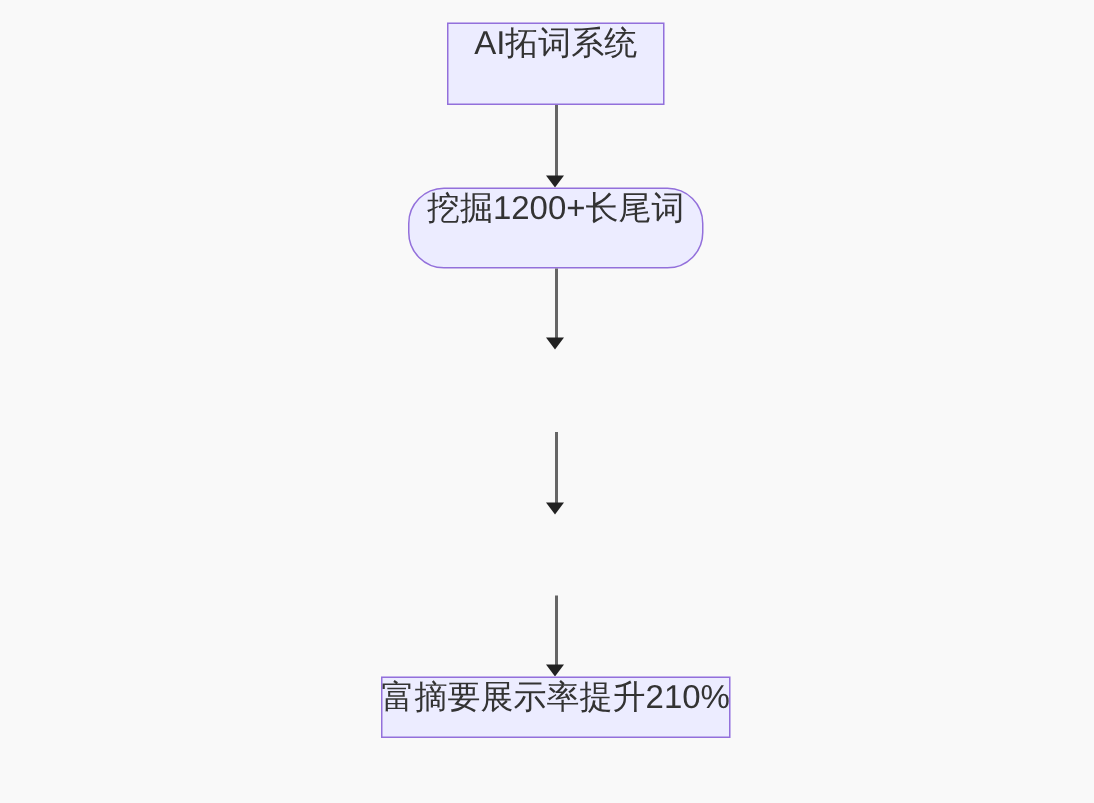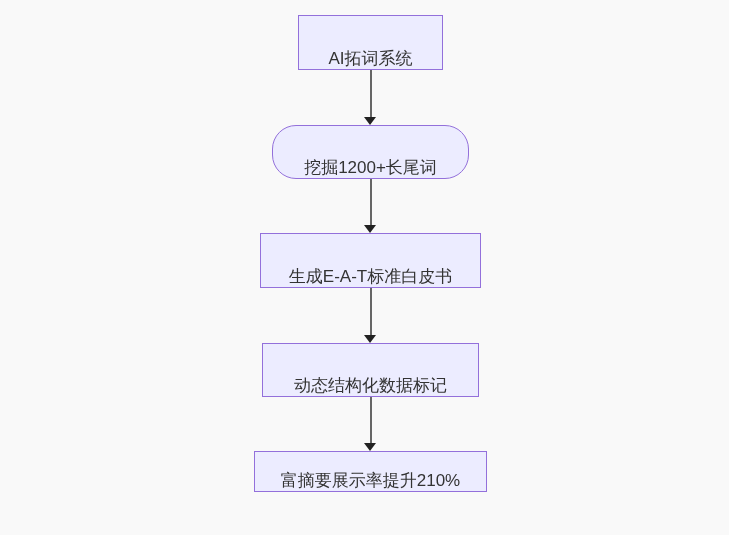--- a/index.html
+++ b/index.html
@@ -18,23 +18,23 @@
     width: 729px;
     height: 535px;
   }
   .node {
     position: absolute;
     box-sizing: border-box;
     background: var(--node-fill, #ececff);
     border: 1.5px solid var(--node-border, #9370db);
     color: var(--text-color, #333333);
     display: flex;
-    align-items: flex-end;
+    align-items: flex-start;
     justify-content: center;
-    font-size: 17px;
+    font-size: 22px;
     line-height: 1.2;
     white-space: nowrap;
     text-align: center;
   }
   .n1 { left: 298px; top: 15px;  width: 145px; height: 55px; }
   .n2 { left: 272px; top: 125px; width: 197px; height: 54px; border-radius: 24px; }
   .n3 { left: 260px; top: 233px; width: 221px; height: 55px; }
   .n4 { left: 262px; top: 343px; width: 217px; height: 54px; }
   .n5 { left: 254px; top: 451px; width: 233px; height: 41px; }
 
@@ -82,32 +82,26 @@
 
   <div class="node n2">
     <span>挖掘1200+长尾词</span>
   </div>
 
   <div class="arrow a2">
     <div class="arrow-line"></div>
     <div class="arrow-head"></div>
   </div>
 
-  <div class="node n3">
-    <span>生成E-A-T标准白皮书</span>
-  </div>
 
   <div class="arrow a3">
     <div class="arrow-line"></div>
     <div class="arrow-head"></div>
   </div>
 
-  <div class="node n4">
-    <span>动态结构化数据标记</span>
-  </div>
 
   <div class="arrow a4">
     <div class="arrow-line"></div>
     <div class="arrow-head"></div>
   </div>
 
   <div class="node n5">
     <span>富摘要展示率提升210%</span>
   </div>
 

